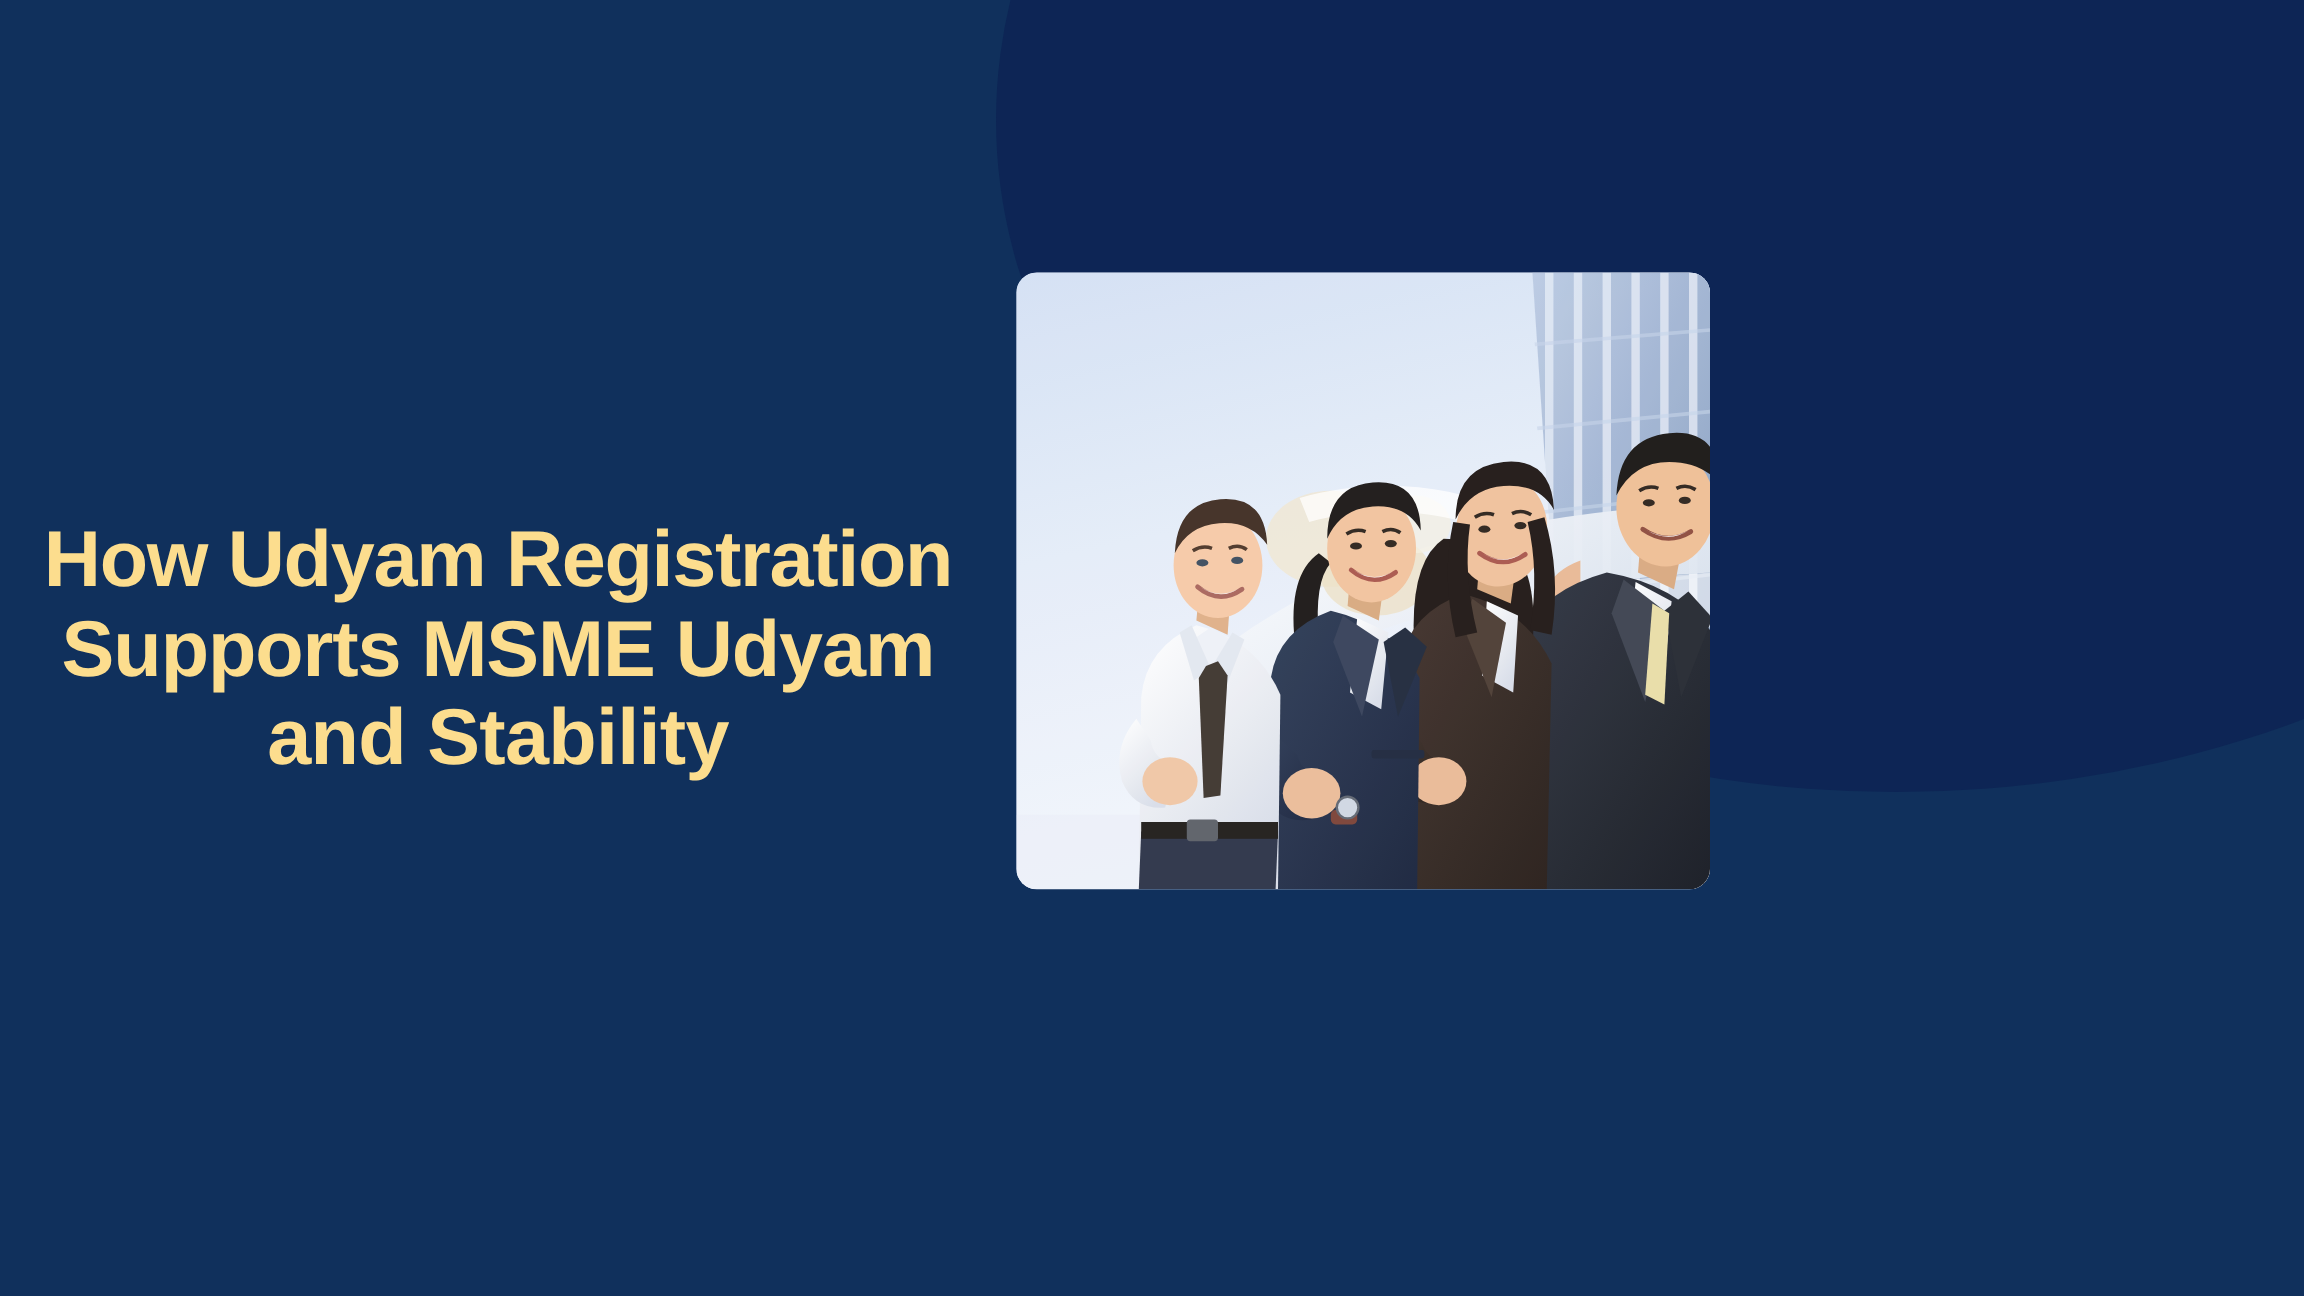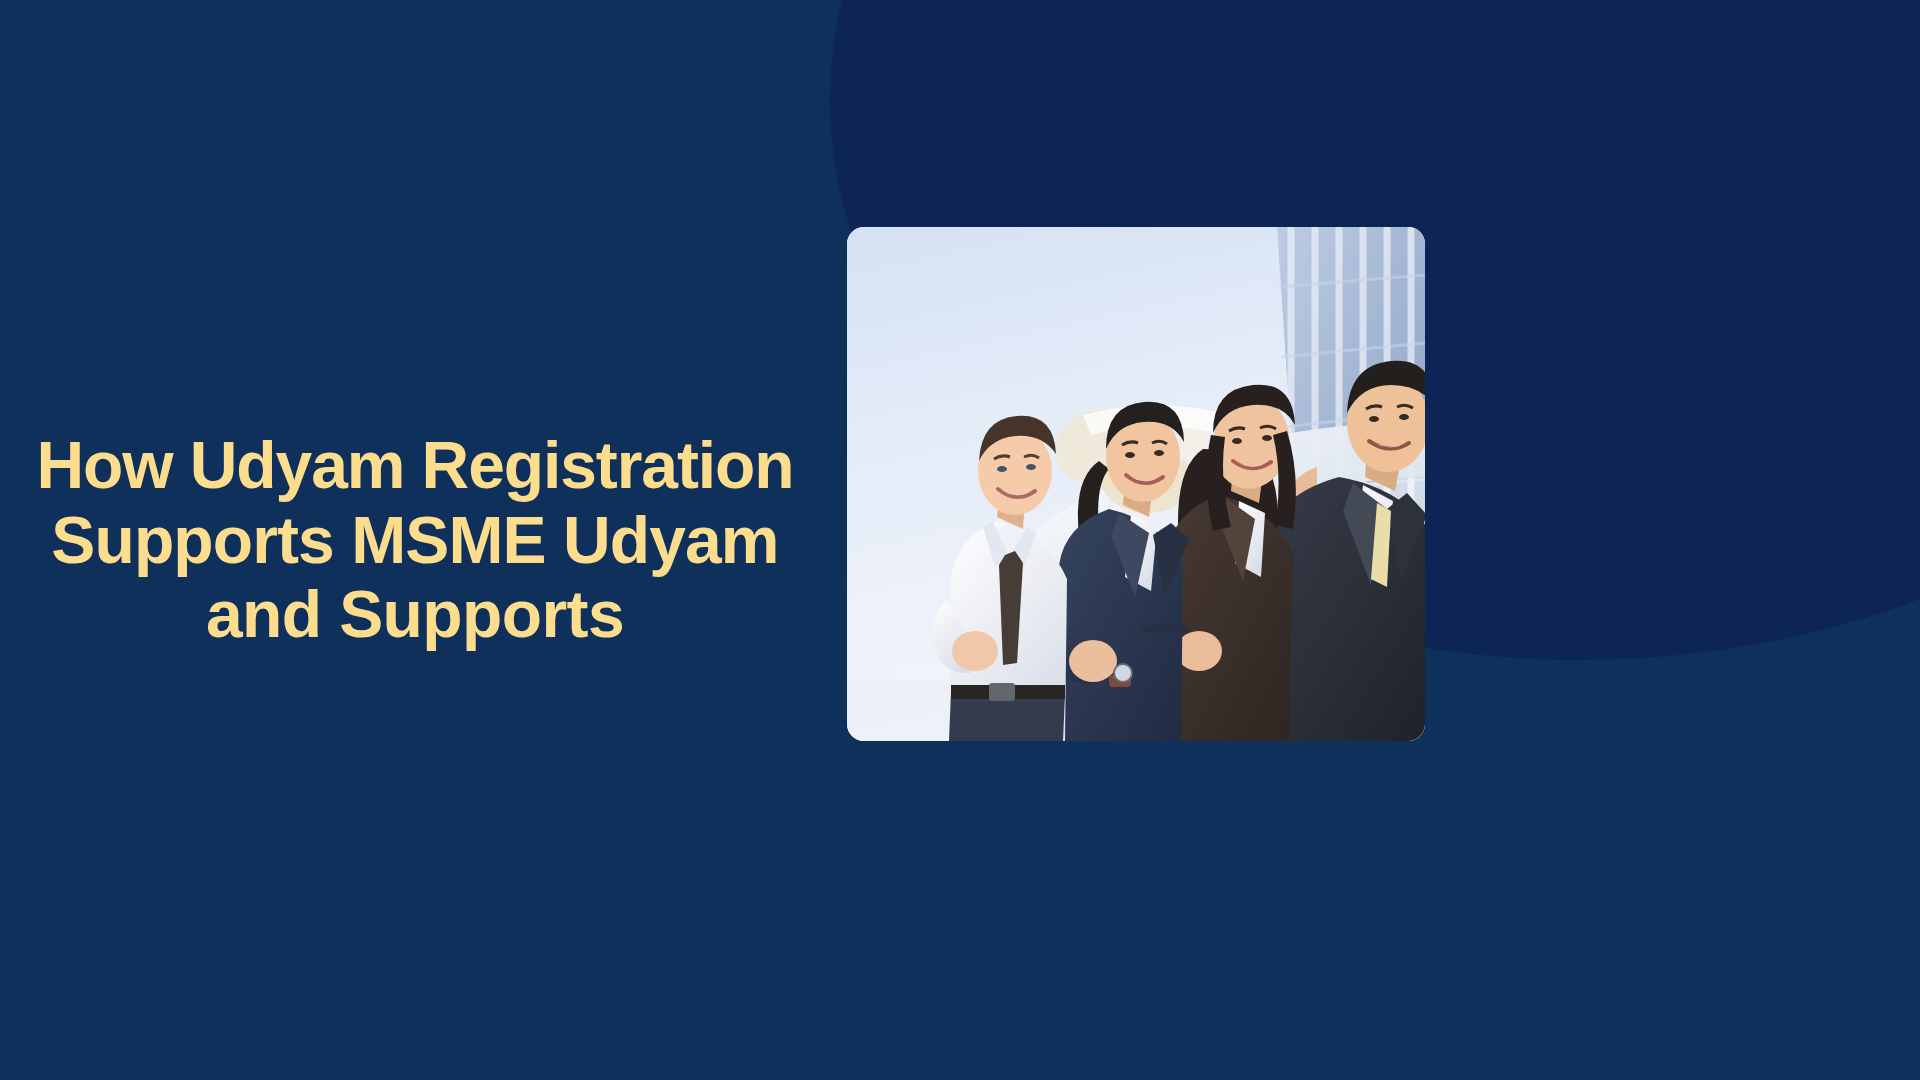--- a/index.html
+++ b/index.html
@@ -63,21 +63,21 @@
 <body>
 
 <div id="stage">
 
   <div class="blob blob-main"></div>
 
   <div class="text-col">
     <h1 class="headline">
       <span class="ln ln-1">How Udyam Registration</span>
       <span class="ln ln-2">Supports MSME Udyam</span>
-      <span class="ln ln-3">and Supports</span>
+      <span class="ln ln-3">and Stability</span>
     </h1>
   </div>
 
   <div class="photo-card">
     <svg viewBox="0 0 578 514" preserveAspectRatio="xMidYMid slice">
       <defs>
         <linearGradient id="sky" x1="0" y1="0" x2="0.25" y2="1">
           <stop offset="0%" stop-color="#d3e0f4"></stop>
           <stop offset="45%" stop-color="#e4ecf8"></stop>
           <stop offset="100%" stop-color="#f4f7fc"></stop>

